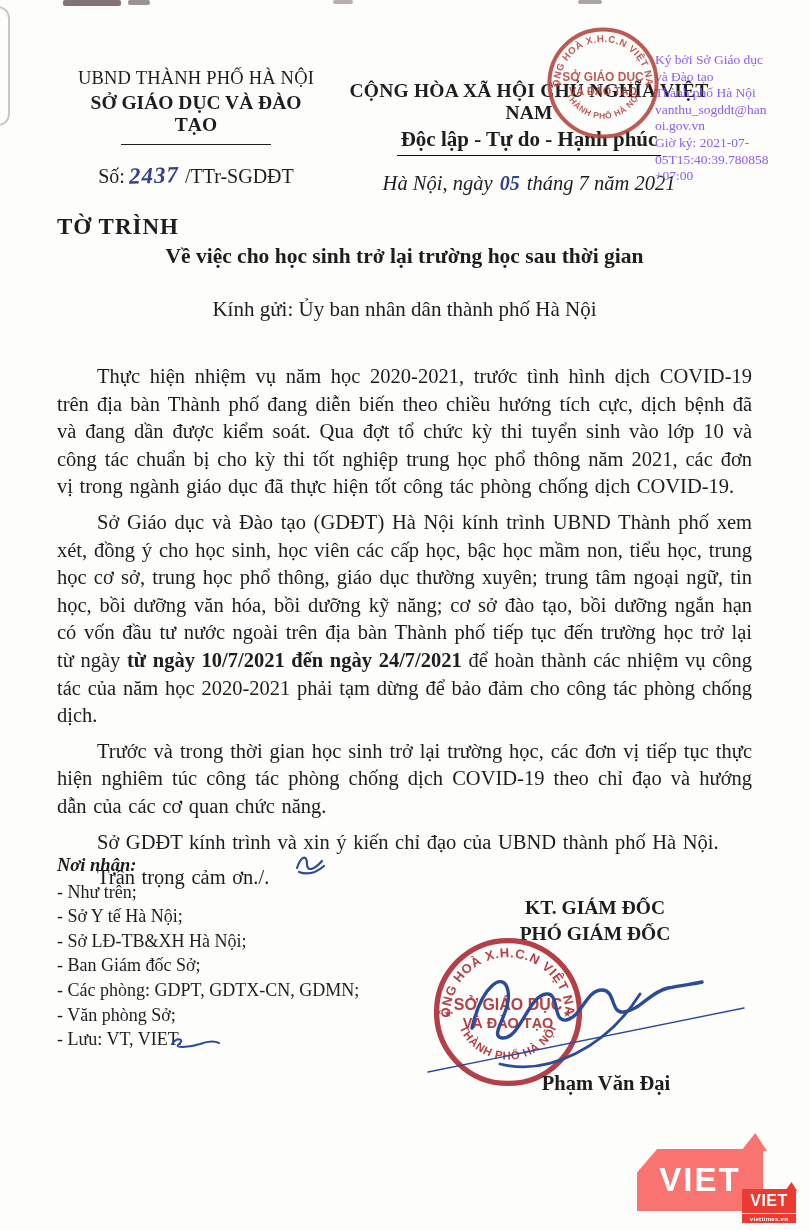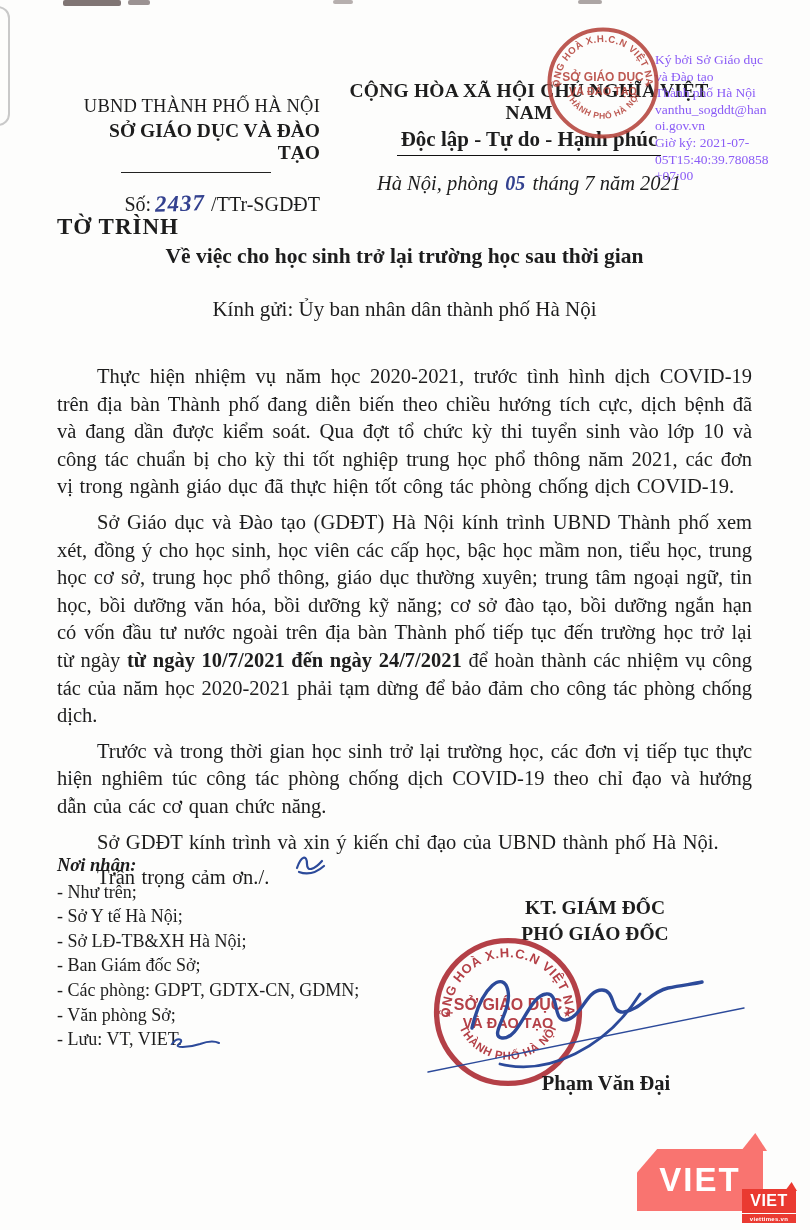--- a/index.html
+++ b/index.html
@@ -12,21 +12,21 @@
   
   .edge-frag { position:absolute; left:-28px; top:6px; width:38px; height:120px;
     border:2px solid #c9c9c9; border-radius:12px; }
   .smudge { position:absolute; background:#4a3a3a; border-radius:2px; }
   .sm1 { left:63px;  top:0; width:58px; height:6px; opacity:.7; }
   .sm2 { left:128px; top:0; width:22px; height:5px; opacity:.55; }
   .sm3 { left:333px; top:0; width:20px; height:4px; opacity:.4; }
   .sm4 { left:578px; top:0; width:24px; height:4px; opacity:.45; }
 
   
-  .header-left { position:absolute; top:96px; left:72px; width:248px; text-align:right; }
+  .header-left { position:absolute; top:68px; left:72px; width:248px; text-align:center; }
   .agency-parent { font-size:18.5px; letter-spacing:.2px; }
   .agency-name   { font-size:19.5px; font-weight:bold; margin-top:3px; }
   .agency-rule   { width:150px; border-top:1.7px solid #222; margin:8px auto 0; }
   .doc-number    { margin-top:18px; font-size:20px; white-space:nowrap; }
   .hand { font-style:italic; color:#33418f; font-weight:bold; display:inline-block; }
   .hand-number { font-size:23px; letter-spacing:1px; transform:rotate(-2deg); margin:0 6px 0 4px; }
 
   .header-right { position:absolute; top:80px; left:333px; width:392px; text-align:center; z-index:1; }
   .nation-line1 { font-size:19.5px; font-weight:bold; letter-spacing:.2px; }
   .motto { display:inline-block; font-size:21px; font-weight:bold; border-bottom:1.8px solid #111;
@@ -90,21 +90,21 @@
   <div class="header-left">
     <div class="agency-parent">UBND THÀNH PHỐ HÀ NỘI</div>
     <div class="agency-name">SỞ GIÁO DỤC VÀ ĐÀO TẠO</div>
     <div class="agency-rule"></div>
     <div class="doc-number"><span>Số:</span><span class="hand hand-number">2437</span><span>/TTr-SGDĐT</span></div>
   </div>
 
   <div class="header-right">
     <div class="nation-line1">CỘNG HÒA XÃ HỘI CHỦ NGHĨA VIỆT NAM</div>
     <div><span class="motto">Độc lập - Tự do - Hạnh phúc</span></div>
-    <div class="date-line"><span>Hà Nội, phòng</span> <span class="hand hand-day">05</span> <span>tháng 7 năm 2021</span></div>
+    <div class="date-line"><span>Hà Nội, ngày</span> <span class="hand hand-day">05</span> <span>tháng 7 năm 2021</span></div>
   </div>
 
   <div class="digital-note">Ký bởi Sở Giáo dục
 và Đào tạo
 Thành phố Hà Nội
 vanthu_sogddt@han
 oi.gov.vn
 Giờ ký: 2021-07-
 05T15:40:39.780858
 +07:00</div>
@@ -147,21 +147,21 @@
     <div>- Sở Y tế Hà Nội;</div>
     <div>- Sở LĐ-TB&amp;XH Hà Nội;</div>
     <div>- Ban Giám đốc Sở;</div>
     <div>- Các phòng: GDPT, GDTX-CN, GDMN;</div>
     <div>- Văn phòng Sở;</div>
     <div>- Lưu: VT, VIET.</div>
   </div>
 
   <div class="sign-title">
     <div>KT. GIÁM ĐỐC</div>
-    <div>PHÓ GIÁO ĐỐC</div>
+    <div>PHÓ GIÁM ĐỐC</div>
   </div>
 
   <div class="stamp stamp-bottom">
     <svg viewBox="0 0 200 200">
       <defs>
         <path id="arcTopB" d="M 24,104 A 76,76 0 0 1 176,104" fill="none"></path>
         <path id="arcBotB" d="M 34,116 A 70,70 0 0 0 166,116" fill="none"></path>
       </defs>
       <circle cx="100" cy="100" r="94" fill="none" stroke="currentColor" stroke-width="7"></circle>
       <text font-family="Liberation Sans, sans-serif" font-size="17" font-weight="bold" fill="currentColor" letter-spacing="1">

